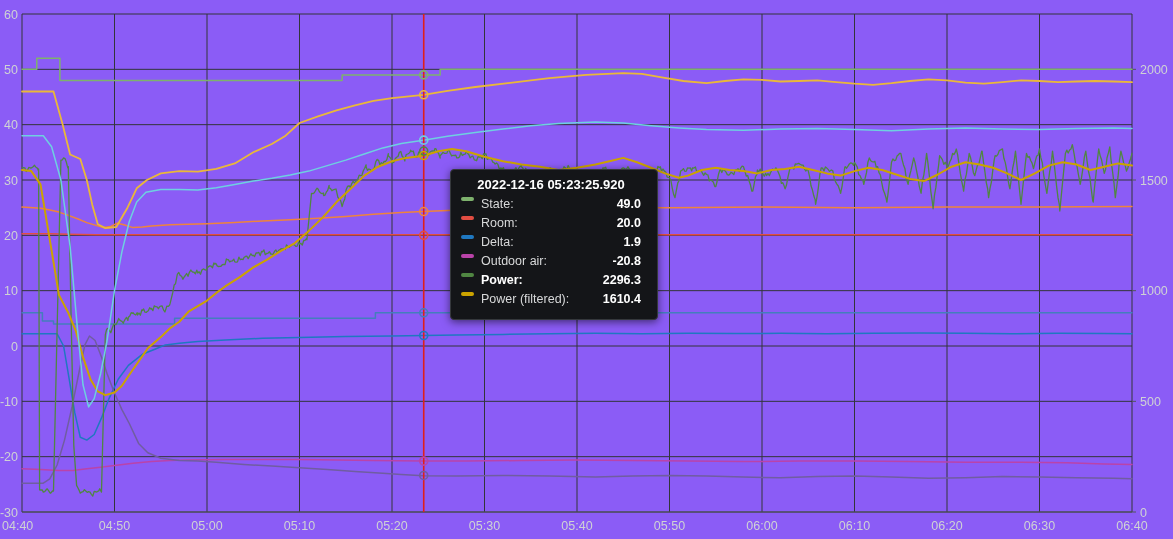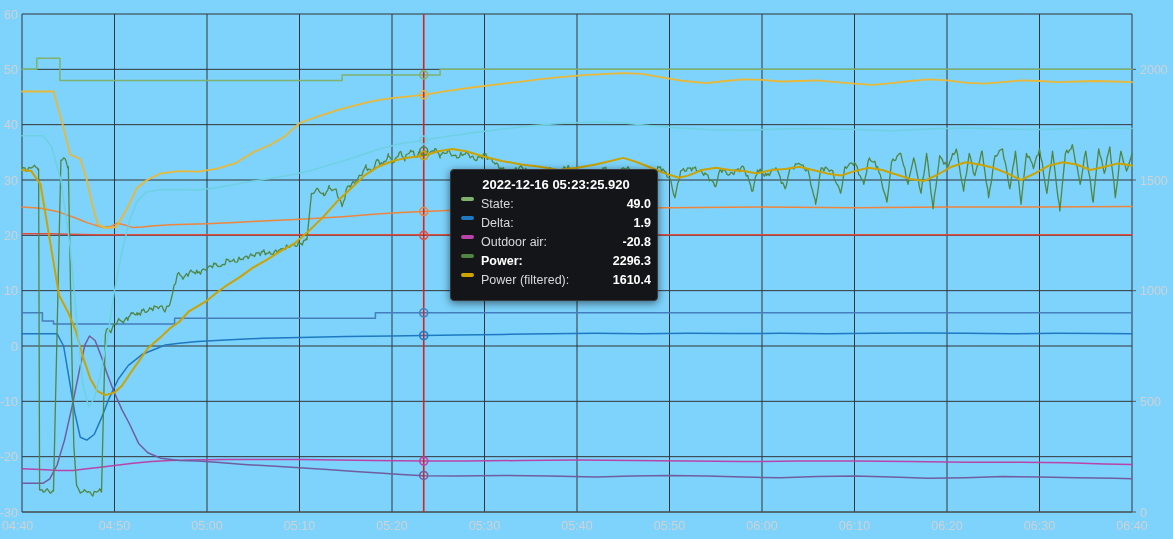--- a/index.html
+++ b/index.html
@@ -1,37 +1,37 @@
 <!DOCTYPE html>
 <html><head>
 <meta charset="utf-8">
 <style>
   html,body{margin:0;padding:0;background:#151619;}
   #panel{
     position:relative;
     width:1173px;height:539px;
-    background:#7dd3fc;
+    background:#8b5cf6;
     font-family:"Liberation Sans","DejaVu Sans",sans-serif;
     overflow:hidden;
   }
   #plot-svg{position:absolute;left:0;top:0;}
   .axis-label{
     fill:#cfd2d4;
     font-size:12.5px;
     font-family:"Liberation Sans","DejaVu Sans",sans-serif;
   }
   #tooltip{
     position:absolute;
     left:450px;top:169px;
     width:208px;
     box-sizing:border-box;
     background:#141518;
     border:1px solid #35383c;
     border-radius:4px;
-    padding:7px 6px 8px 10px;
+    padding:7px 16px 8px 10px;
     color:#d8d9da;
     font-size:12.5px;
     box-shadow:0 2px 8px rgba(0,0,0,.55);
     z-index:5;
   }
   #tooltip .tt-title{
     text-align:center;
     font-weight:bold;
     color:#ffffff;
     font-size:13px;
@@ -160,20 +160,25 @@
 
   <div id="tooltip">
     <div class="tt-title">2022-12-16 05:23:25.920</div>
     <div id="tooltip-rows">
         <div class="tt-row">
       <span class="tt-swatch" style="background: rgb(126, 178, 109);"></span>
       <span class="tt-label">State:</span>
       <span class="tt-value">49.0</span>
     </div>
         <div class="tt-row">
+      <span class="tt-swatch" style="background: rgb(226, 77, 66);"></span>
+      <span class="tt-label">Room:</span>
+      <span class="tt-value">20.0</span>
+    </div>
+        <div class="tt-row">
       <span class="tt-swatch" style="background: rgb(31, 120, 193);"></span>
       <span class="tt-label">Delta:</span>
       <span class="tt-value">1.9</span>
     </div>
         <div class="tt-row">
       <span class="tt-swatch" style="background: rgb(186, 67, 169);"></span>
       <span class="tt-label">Outdoor air:</span>
       <span class="tt-value">-20.8</span>
     </div>
         <div class="tt-row bold">

